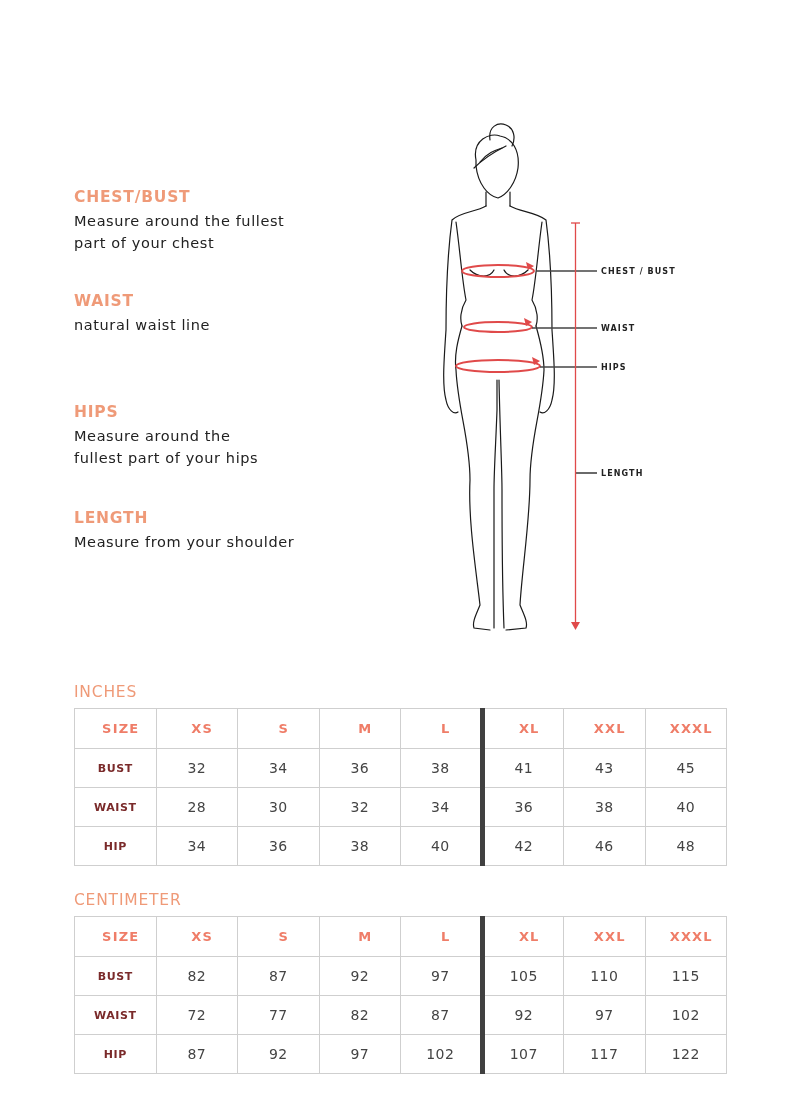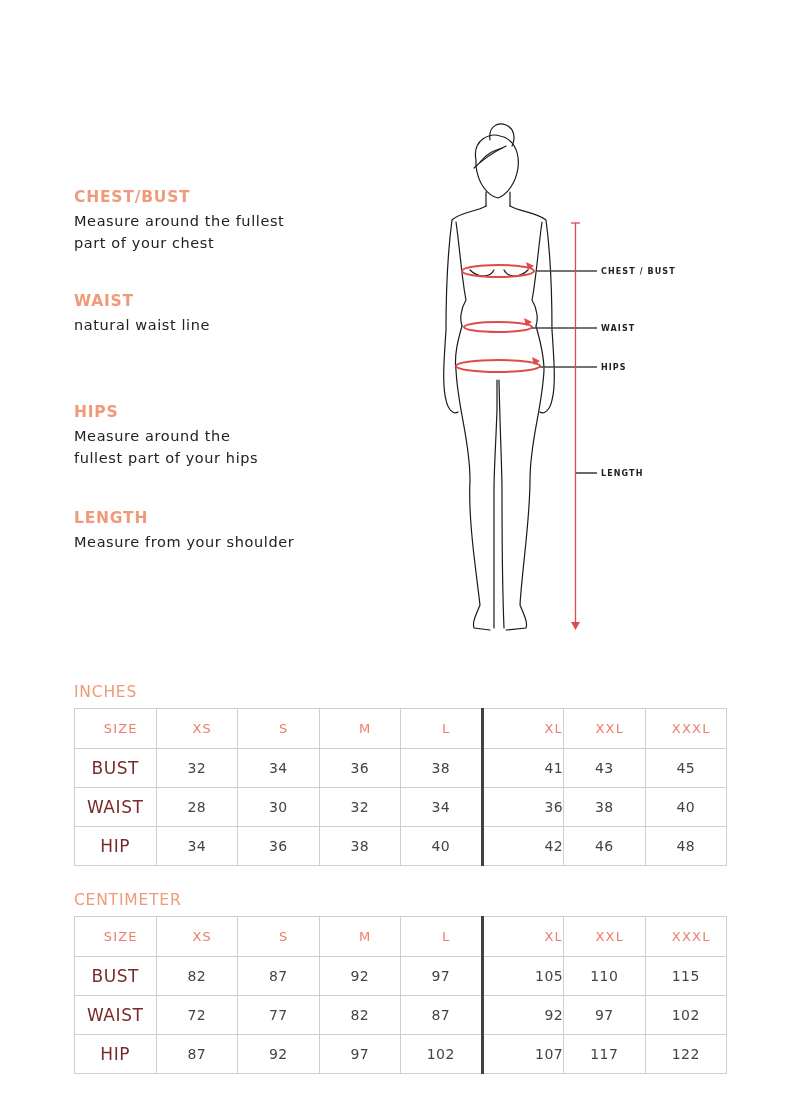--- a/index.html
+++ b/index.html
@@ -13,23 +13,23 @@
   .figure { position:absolute; left:420px; top:110px; width:280px; height:540px; }
   .figure svg { display:block; }
   .flabel { position:absolute; font-size:8px; font-weight:bold; letter-spacing:1.1px; color:#222; }
 
   .unit-title { position:absolute; left:74px; font-size:15.5px; font-weight:normal; color:#ef9a78; letter-spacing:0.8px; }
   #u0 { top:683px; } #u1 { top:891px; }
 
   table.size { position:absolute; left:74px; width:653px; border-collapse:collapse; table-layout:fixed; }
   #t0 { top:708px; } #t1 { top:916px; }
   table.size td { border:1px solid #cfcfcf; text-align:center; height:38px; padding:0; font-size:14px; color:#444; letter-spacing:0.4px; }
-  table.size tr.head td { height:39px; color:#ef7d68; font-weight:normal; font-size:13px; letter-spacing:1.2px;padding-left:11px; }
-  table.size td.rowh { color:#7a2a2a; font-weight:normal; font-size:17px; letter-spacing:0.6px;margin-left:12px; }
-  table.size td.c4 { border-left:3px solid #404040;text-align:right; }
+  table.size tr.head td { height:39px; color:#ef7d68; font-weight:bold; font-size:13px; letter-spacing:1.2px;padding-left:11px; }
+  table.size td.rowh { color:#7a2a2a; font-weight:bold; font-size:11px; letter-spacing:0.6px;margin-left:12px; }
+  table.size td.c4 { border-left:5px solid #404040; }
 </style>
 </head>
 <body>
 
 <div class="guide" id="g0">
   <div class="title">CHEST/BUST</div>
   <div class="desc">
     <div>Measure around the fullest</div>
     <div>part of your chest</div>
   </div>

